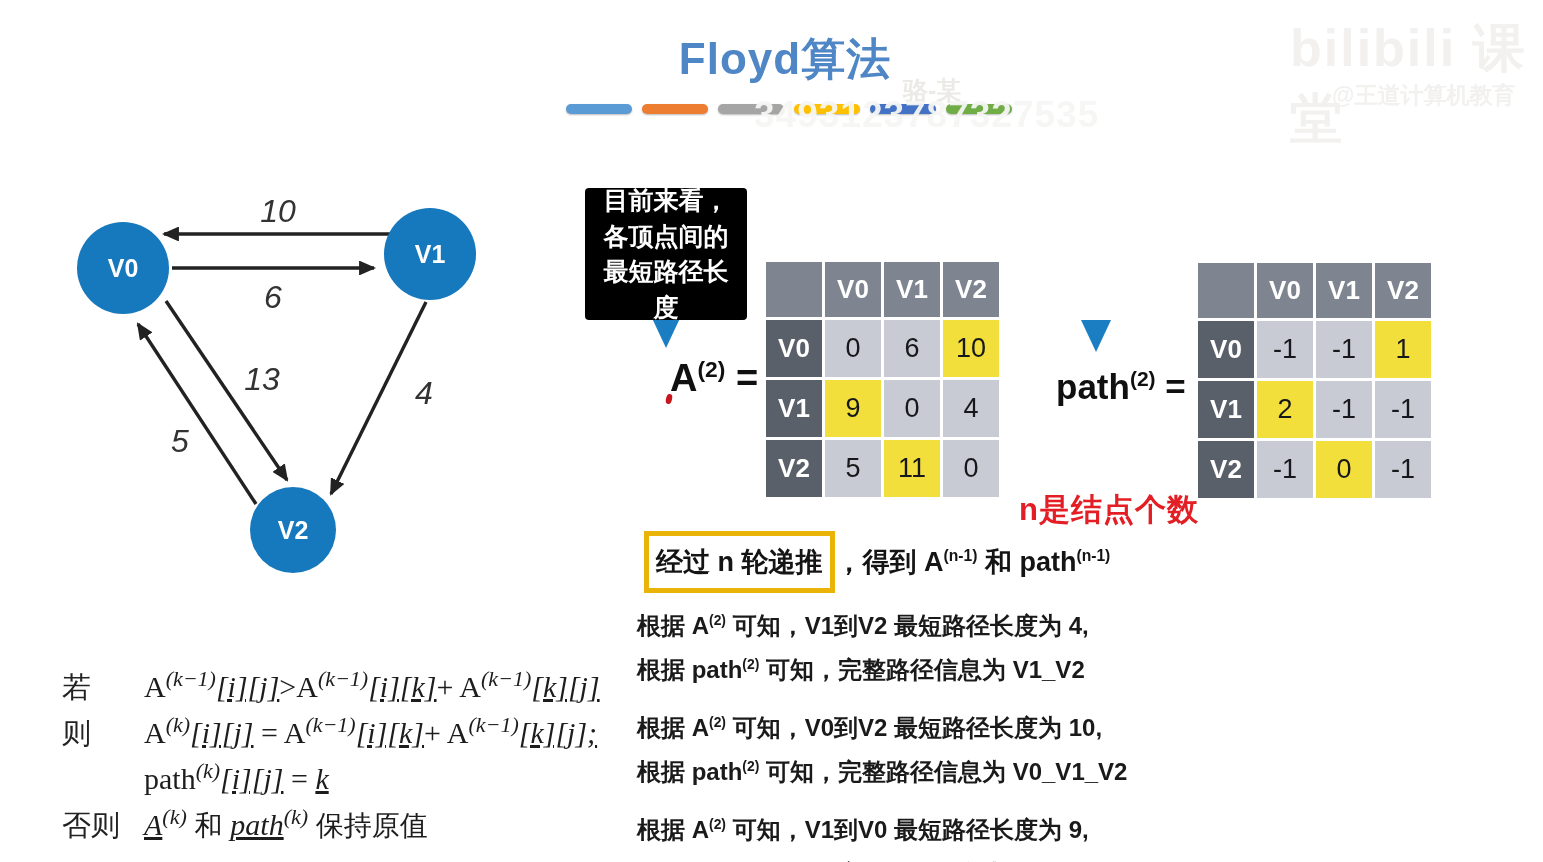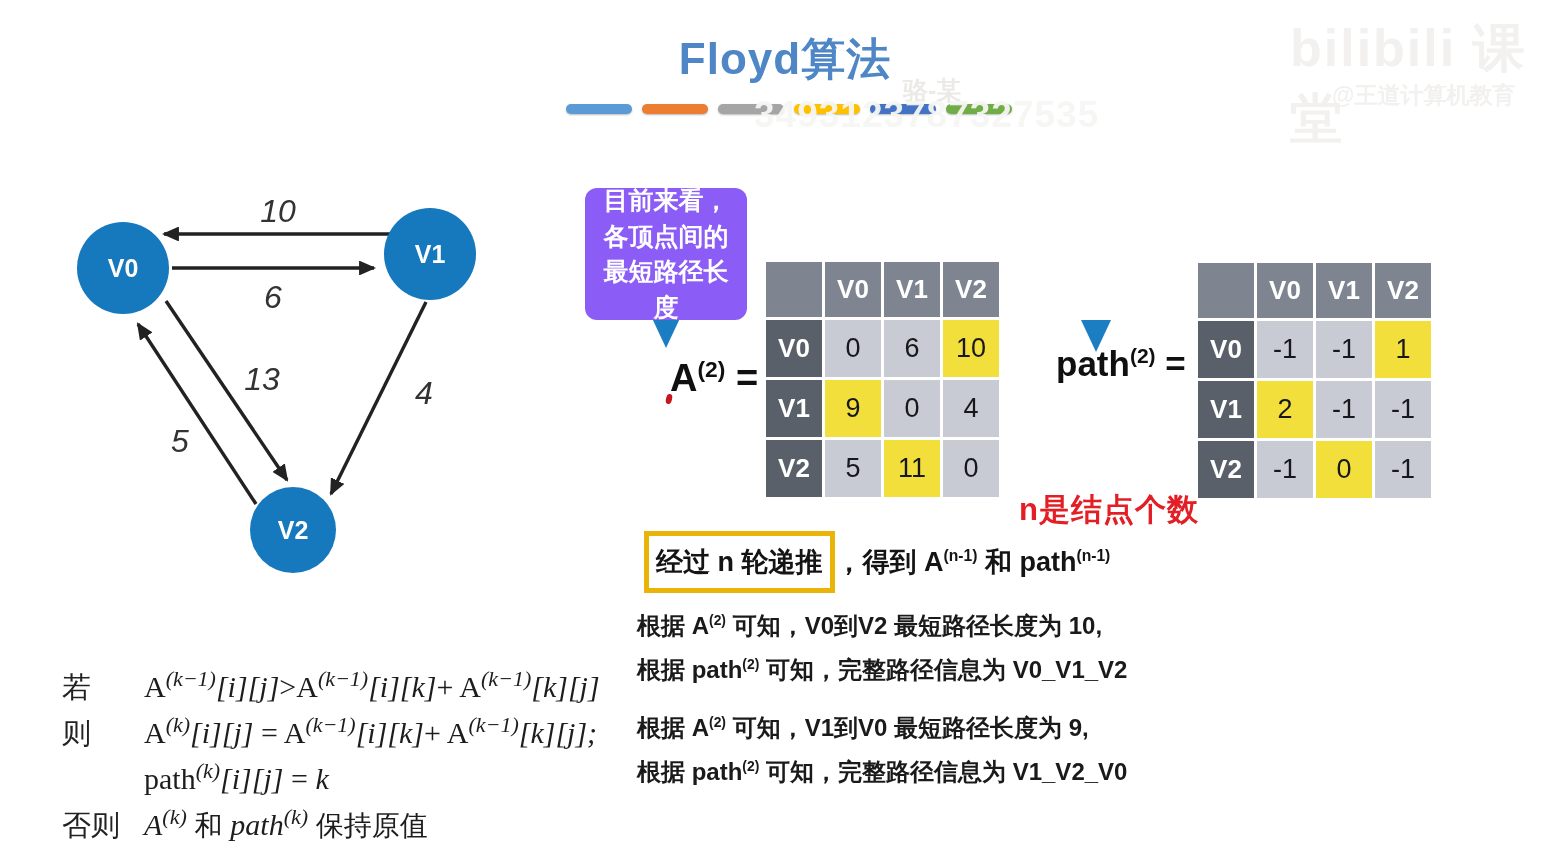--- a/index.html
+++ b/index.html
@@ -26,36 +26,36 @@
              color: rgba(246,245,243,.95); letter-spacing: 1px; z-index: 2; }
   .wm-bili { position: absolute; left: 1290px; top: 14px; font-size: 52px; font-weight: 800;
              color: #f2f1ef; letter-spacing: 2px; }
   .wm-bili-sub { position: absolute; left: 1332px; top: 80px; font-size: 23px; font-weight: 700; color: #f2f1ef; }
 
   
   .graph { position: absolute; left: 60px; top: 180px; }
 
   
   .callout {
-    position: absolute; background: #8b5cf6; border-radius: 12px; color: #fff;
+    position: absolute; background: #000000; border-radius: 4px; color: #fff;
     font-weight: 700; text-align: center; display: flex; align-items: center;
     justify-content: center; z-index: 2;
   }
   .co1 { left: 585px; top: 188px; width: 162px; height: 132px; font-size: 25px; line-height: 1.42; padding: 0 7px; }
   .co2 { left: 1025px; top: 218px; width: 144px; height: 106px; font-size: 25px; line-height: 1.42; padding: 0 7px; }
   .tail { position: absolute; width: 0; height: 0;
           border-left: 15px solid transparent; border-right: 15px solid transparent;
           border-top: 32px solid #1b7ec2; z-index: 1; }
   .tail1 { left: 651px; top: 316px; }
   .tail2 { left: 1081px; top: 320px; }
 
   
   .mlabel { position: absolute; font-weight: 700; color: #101010; white-space: nowrap; }
   .alabel { left: 670px; top: 356px; font-size: 38px; }
-  .plabel { left: 1056px; top: 344px; font-size: 35px; }
+  .plabel { left: 1056px; top: 367px; font-size: 35px; }
   .mlabel sup { font-size: 0.60em; font-weight: 700; }
   .reddot { position: absolute; left: 666px; top: 394px; width: 6px; height: 10px;
             background: #c9151d; border-radius: 50%/60%; transform: rotate(14deg); }
 
   
   .matrix { position: absolute; display: grid;
             grid-template-columns: repeat(4, 56px);
             grid-template-rows: 55px 57px 57px 57px; gap: 3px; }
   .m-a { left: 766px; top: 262px; }
   .m-p { left: 1198px; top: 263px; }
@@ -81,21 +81,21 @@
   .exp { margin-bottom: 14px; }
   .exp-line { line-height: 38px; white-space: nowrap; }
   .exps sup { font-size: 0.58em; font-weight: 700; }
 
   
   .formula { position: absolute; left: 62px; top: 660px; color: #1d1d1d; }
   .f-row { display: flex; align-items: baseline; line-height: 38px; }
   .f-label { width: 82px; flex: none; font-size: 29px; color: #222; }
   .f-expr { font-family: "Liberation Serif", "DejaVu Serif", serif; font-size: 30px; white-space: nowrap; }
   .f-expr sup { font-size: 22px; font-style: italic; }
-  .it { font-style: italic; }
+  .it { font-style: italic; text-decoration: underline; }
   .cn { font-family: "Liberation Sans", "DejaVu Sans", sans-serif; font-size: 28px; font-style: normal; }
 
   
   .footer { position: absolute; left: 1194px; top: 825px; font-size: 26px; font-weight: 700; color: #b5492c; }
 </style>
 </head>
 <body>
 
 <div class="slide">
 
@@ -201,20 +201,24 @@
 
   <div class="rednote">n是结点个数</div>
 
   <div class="sentence">
     <span class="boxed">经过 n 轮递推</span>
     <span><span>，得到 A</span><sup>(n-1)</sup><span> 和 path</span><sup>(n-1)</sup></span>
   </div>
 
   <div class="exps">
     <div class="exp">
+      <div class="exp-line"><span>根据 A</span><sup>(2)</sup><span> 可知，V1到V2 最短路径长度为 4,</span></div>
+      <div class="exp-line"><span>根据 path</span><sup>(2)</sup><span> 可知，完整路径信息为 V1_V2</span></div>
+    </div>
+    <div class="exp">
       <div class="exp-line"><span>根据 A</span><sup>(2)</sup><span> 可知，V0到V2 最短路径长度为 10,</span></div>
       <div class="exp-line"><span>根据 path</span><sup>(2)</sup><span> 可知，完整路径信息为 V0_V1_V2</span></div>
     </div>
     <div class="exp">
       <div class="exp-line"><span>根据 A</span><sup>(2)</sup><span> 可知，V1到V0 最短路径长度为 9,</span></div>
       <div class="exp-line"><span>根据 path</span><sup>(2)</sup><span> 可知，完整路径信息为 V1_V2_V0</span></div>
     </div>
   </div>
 
   <div class="formula">

